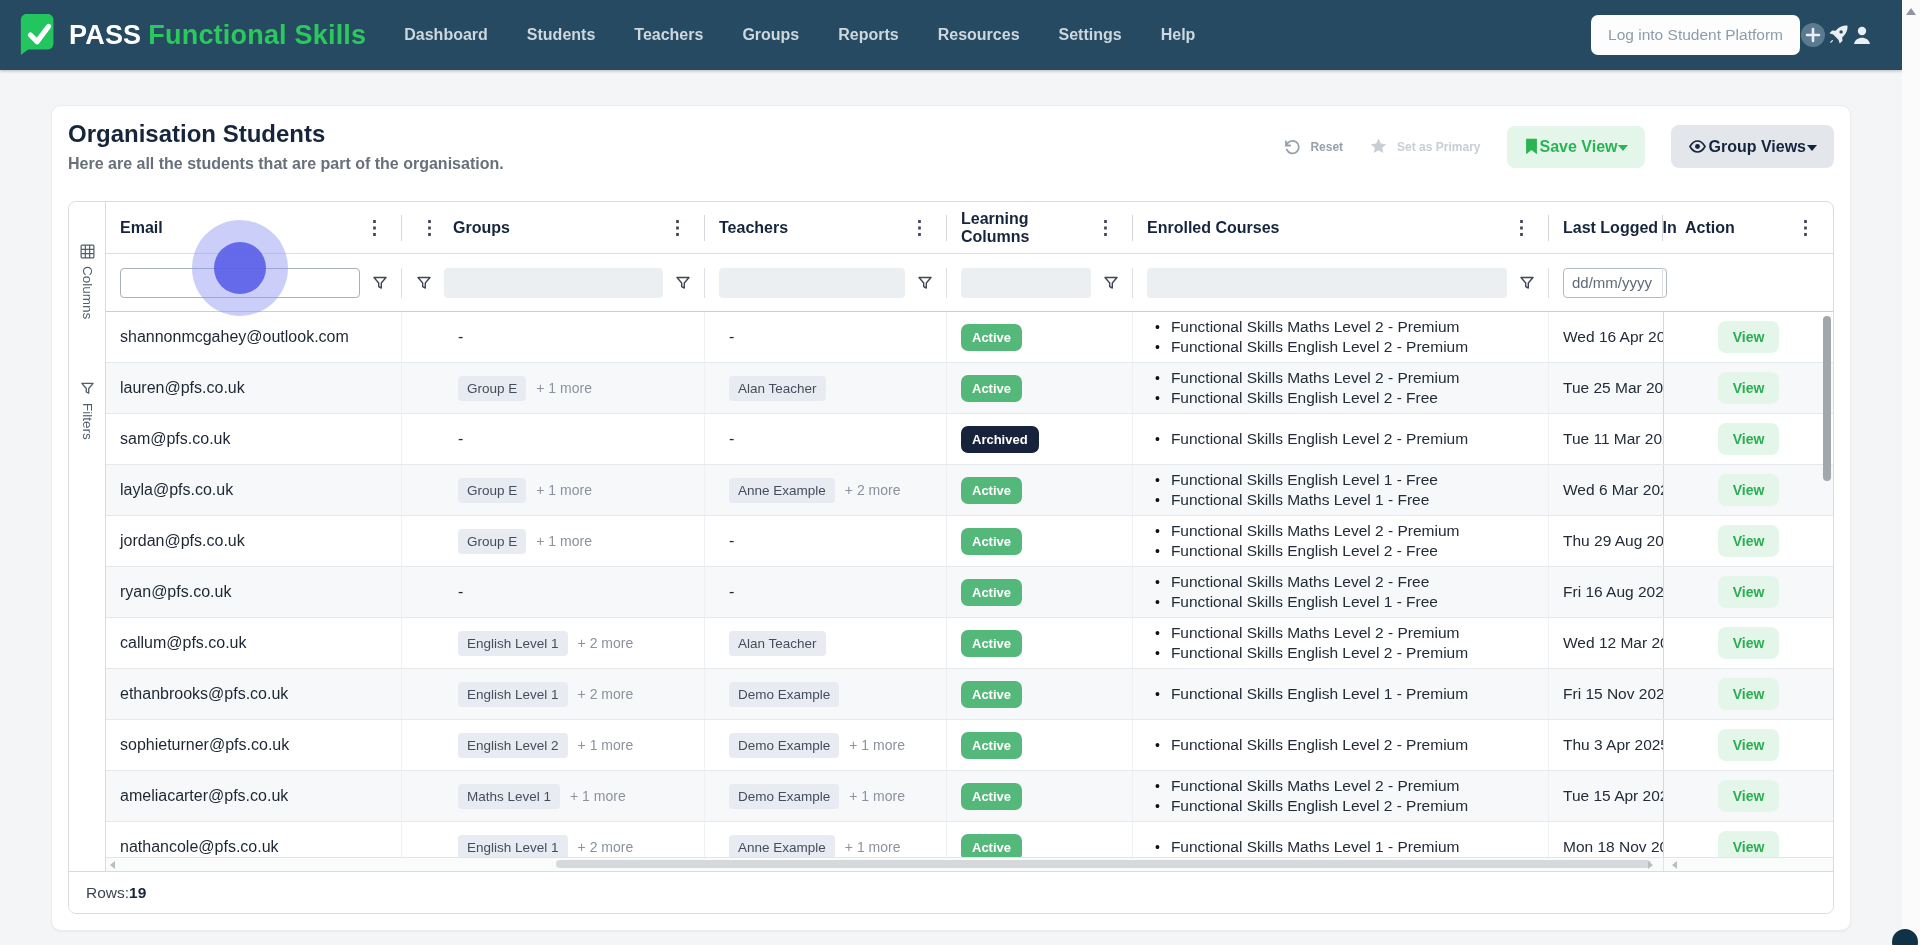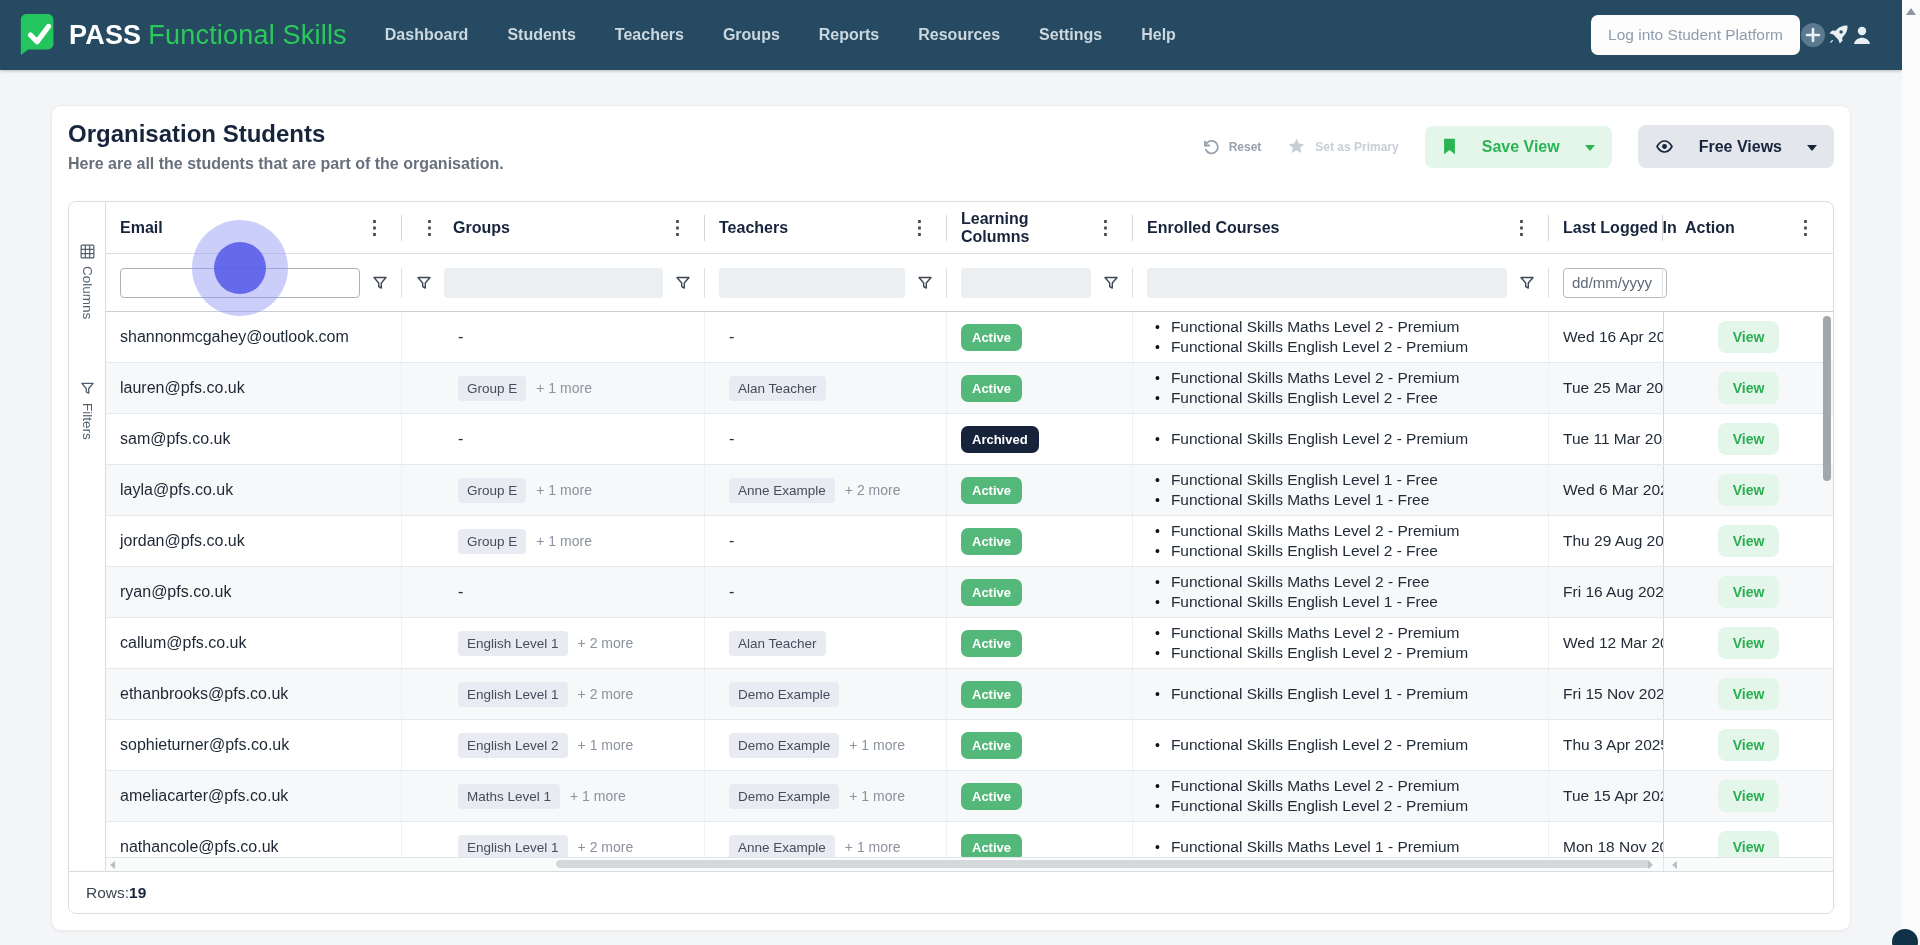--- a/index.html
+++ b/index.html
@@ -13,21 +13,21 @@
   }
   
   .navbar {
     height:70px; width:1902px; background:#254a61;
     display:flex; align-items:center; padding:0 28px 0 20px;
     box-shadow:0 1px 3px rgba(0,0,0,.25);
   }
   .brand { display:flex; align-items:center; gap:11px; }
   .brand-text { font-size:27px; font-weight:700; letter-spacing:.2px; white-space:nowrap; }
   .brand-pass { color:#ffffff; }
-  .brand-skills { color:#2bc95c; font-weight:400; margin-left:7px; }
+  .brand-skills { color:#2bc95c; font-weight:700; margin-left:7px; }
   .nav-links { display:flex; align-items:center; gap:39px; margin-left:38px; }
   .nav-link { color:#ccd7de; font-size:16px; font-weight:600; text-decoration:none; cursor:pointer; }
   .nav-right { margin-left:auto; display:flex; align-items:center; }
   .login-btn {
     background:#fdfdfd; color:#8d9dac; border:none; border-radius:7px;
     font-size:15.5px; padding:11px 17px; cursor:pointer; font-family:inherit;
   }
   .nav-icon { cursor:pointer; display:flex; align-items:center; }
   
   .page { padding:35px 0 0 51px; }
@@ -37,21 +37,21 @@
     padding:14px 16px 16px 16px;
   }
   .page-head { display:flex; align-items:center; justify-content:space-between; }
   .page-title { font-size:24px; font-weight:700; color:#16243c; }
   .page-subtitle { margin-top:7px; font-size:16px; font-weight:600; color:#67707b; }
   .toolbar { display:flex; align-items:center; gap:26px; }
   .tool-link { display:flex; align-items:center; gap:9px; font-size:12px; font-weight:600; cursor:pointer; }
   .tool-reset { color:#97a1ac; }
   .tool-primary { color:#c7ced6; }
   .tool-btn {
-    display:flex; align-items:center; gap:25px; border:none; border-radius:8px;
+    display:flex; align-items:center; gap:1px; border:none; border-radius:8px;
     font-size:16px; font-weight:700; padding:12px 17px; cursor:pointer; font-family:inherit;
   }
   .btn-saveview { background:#e3f6e9; color:#2ab453; }
   .btn-savedviews { background:#e3e7eb; color:#16243c; }
   .caret { width:0; height:0; border-left:5px solid transparent; border-right:5px solid transparent; border-top:6px solid currentColor; margin-top:2px; }
   
   .grid-box { margin-top:28px; border:1px solid #d8dbdf; border-radius:8px; overflow:hidden; background:#fff; }
   .grid-main { display:flex; }
   .side-strip { width:41px; border-right:1px solid #d9dce0; padding-top:42px; display:flex; flex-direction:column; align-items:center; gap:62px; background:#fff; }
   .side-item { display:flex; flex-direction:column; align-items:center; gap:7px; color:#515e6b; cursor:pointer; }
@@ -199,21 +199,21 @@
           <span>Save View</span>
           <span class="caret"></span>
         </button>
         <button class="tool-btn btn-savedviews">
           <span style="display:flex;">
             <svg width="19" height="19" viewBox="0 0 24 24">
                 <path d="M12 5C6.5 5 2.5 12 2.5 12S6.5 19 12 19s9.5-7 9.5-7S17.5 5 12 5z" fill="none" stroke="#16243c" stroke-width="2"></path>
                 <circle cx="12" cy="12" r="3.1" fill="#16243c"></circle>
               </svg>
           </span>
-          <span>Free Views</span>
+          <span>Group Views</span>
           <span class="caret"></span>
         </button>
       </div>
     </div>
 
     <div class="grid-box">
       <div class="grid-main">
         <div class="side-strip">
           <div class="side-item">
             <span style="display:flex;">

